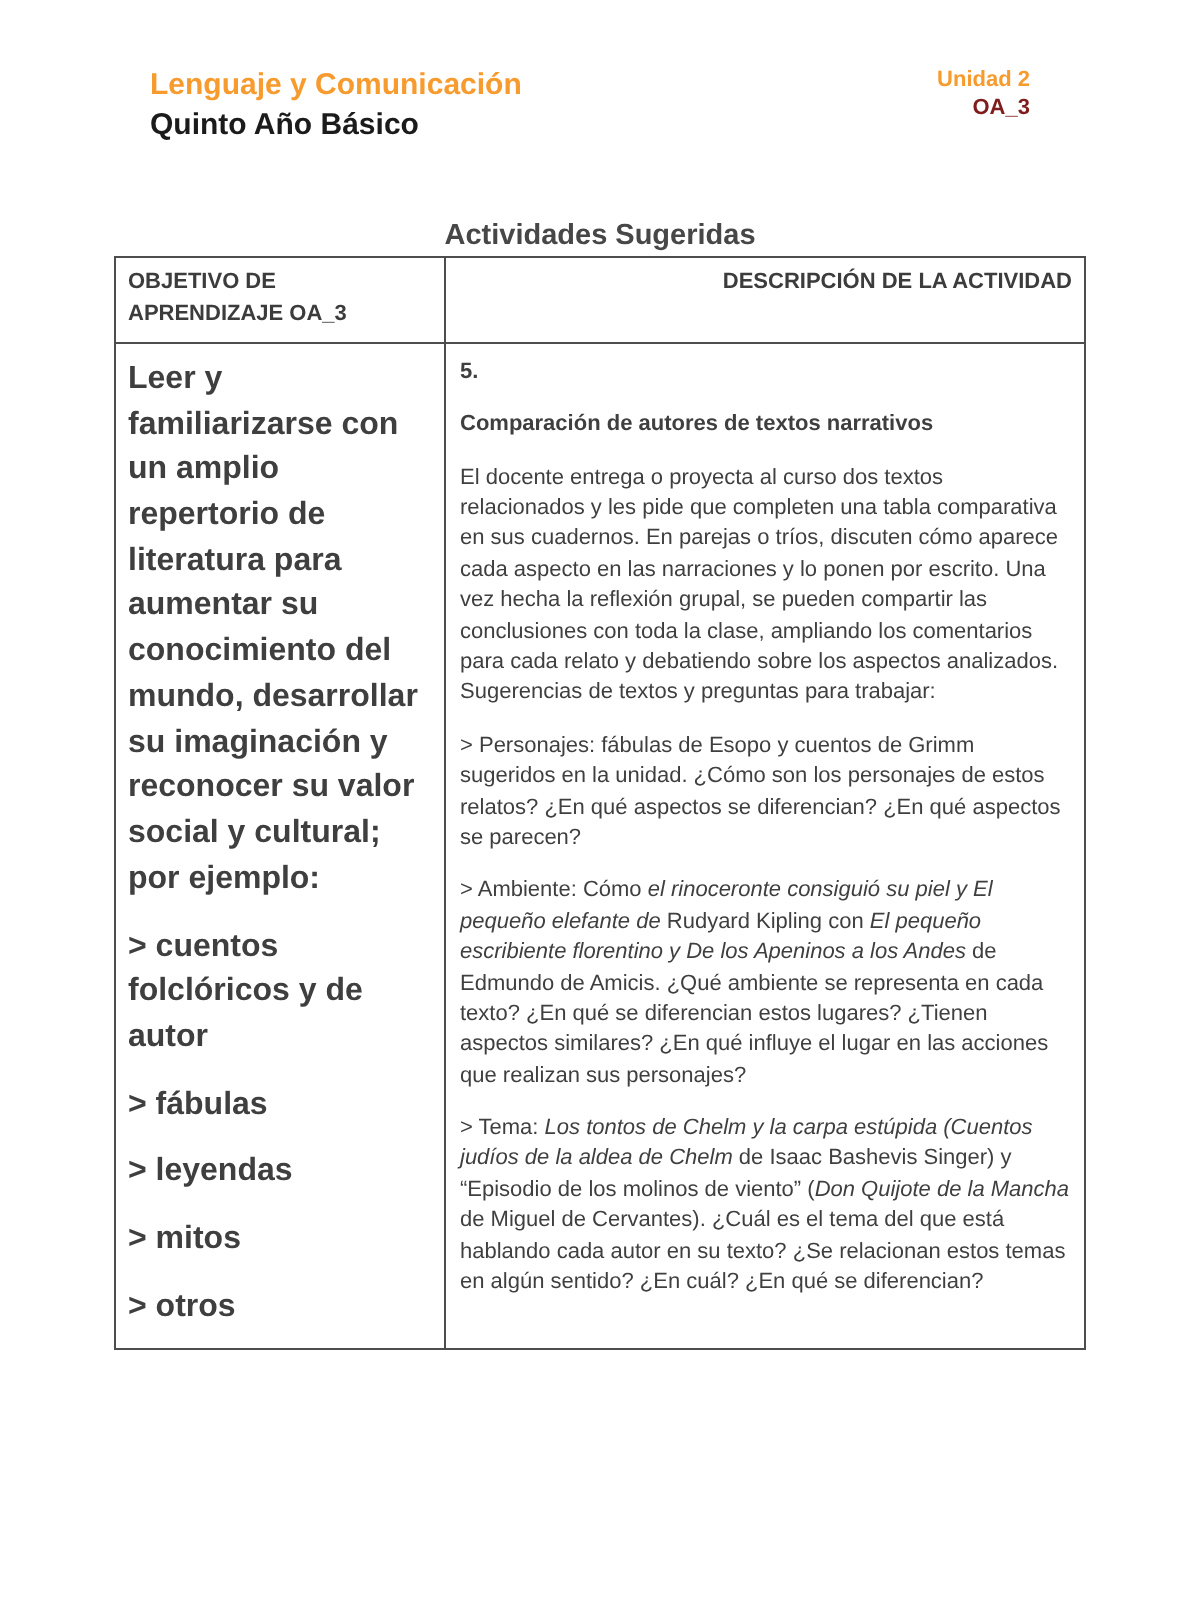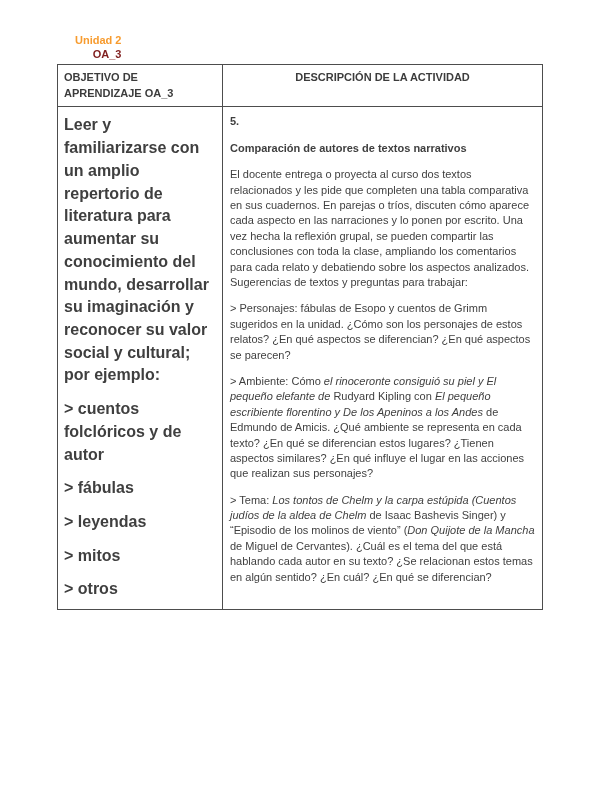--- a/index.html
+++ b/index.html
@@ -55,21 +55,21 @@
   th.col-objective { width: 165px; }
   th.col-description { width: 320px; }
   table.activities th {
     font-size: 11px;
     font-weight: bold;
     color: #3c3c3c;
     padding: 5px 6px 5px 6px;
     line-height: 1.45;
   }
   th.col-objective { text-align: left; }
-  th.col-description { text-align: center; }
+  th.col-description { text-align: right; }
 
   td.objective-cell {
     padding: 7px 5px 8px 6px;
     font-size: 16px;
     font-weight: bold;
     line-height: 1.42;
   }
   td.activity-cell {
     padding: 7px 7px 8px 7px;
     font-size: 11px;
@@ -81,26 +81,31 @@
   .activity-title { font-weight: bold; }
   .activity-cell p:last-child, .objective-cell p:last-child { margin-bottom: 0; }
   .seg-italic { font-style: italic; }
 </style>
 </head>
 <body>
 
 <div class="page">
 
   <div class="doc-header">
+    <div class="h-left">
+      <div class="subject" style="color: rgb(247, 155, 46);">Lenguaje y Comunicación</div>
+      <div class="grade">Quinto Año Básico</div>
+    </div>
     <div class="h-right">
       <div class="unit" style="color: rgb(247, 155, 46);">Unidad 2</div>
       <div class="oa" style="color: #7f1d1d;">OA_3</div>
     </div>
   </div>
 
+  <div class="doc-title">Actividades Sugeridas</div>
 
   <table class="activities">
     <thead>
       <tr>
         <th class="col-objective">OBJETIVO DE APRENDIZAJE OA_3</th>
         <th class="col-description">DESCRIPCIÓN DE LA ACTIVIDAD</th>
       </tr>
     </thead>
     <tbody>
       <tr>

